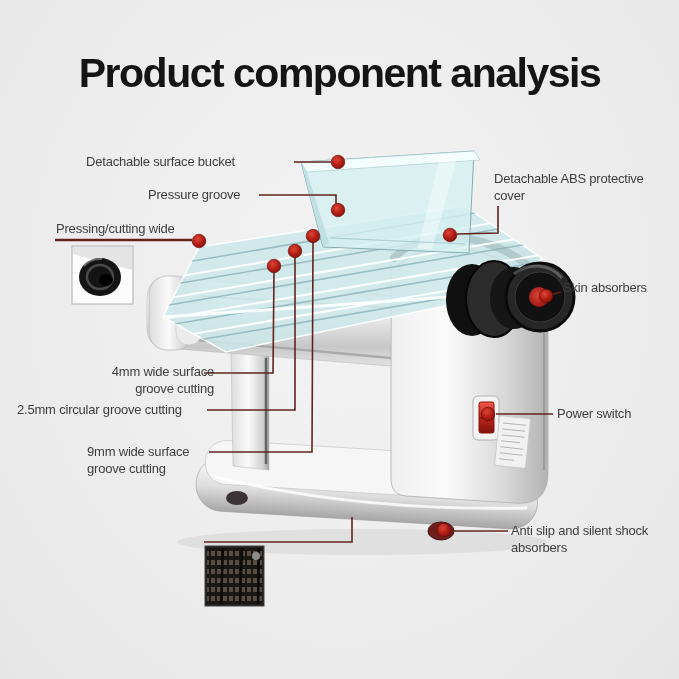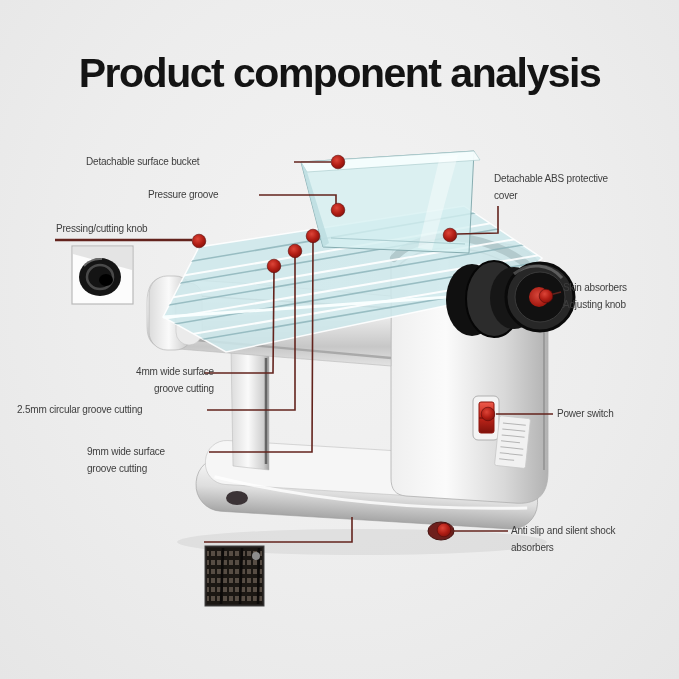--- a/index.html
+++ b/index.html
@@ -14,21 +14,21 @@
   }
   #art{position:absolute;left:0;top:0;}
   .title{
     position:absolute;left:0;top:50px;width:679px;
     text-align:center;
     font-size:41px;font-weight:bold;letter-spacing:-1.5px;
     color:#141414;
   }
   .label{
     position:absolute;
-    font-size:10px;line-height:16.5px;letter-spacing:-0.2px;
+    font-size:13px;line-height:16.5px;letter-spacing:-0.2px;
     color:#3e3e3e;
   }
   .nowrap{white-space:nowrap;}
   .label span{display:block;}
 </style>
 </head>
 <body>
 
 <div id="stage">
 
@@ -211,30 +211,29 @@
       <circle cx="444" cy="530" r="6.8"></circle>
     </g>
   </svg>
 
   <div class="title">Product component analysis</div>
 
   <div class="label nowrap" style="left:86px;top:154px;">Detachable surface bucket</div>
 
   <div class="label nowrap" style="left:148px;top:187px;">Pressure groove</div>
 
-  <div class="label nowrap" style="left:56px;top:221px;">Pressing/cutting knob</div>
+  <div class="label nowrap" style="left:56px;top:221px;">Pressing/cutting wide</div>
 
   <div class="label" style="left:494px;top:171px;width:190px;">
     <span>Detachable ABS protective</span>
     <span>cover</span>
   </div>
 
   <div class="label" style="left:563px;top:280px;width:115px;">
     <span>Skin absorbers</span>
-    <span>Adjusting knob</span>
   </div>
 
   <div class="label" style="left:84px;top:364px;width:130px;text-align:right;">
     <span>4mm wide surface</span>
     <span>groove cutting</span>
   </div>
 
   <div class="label nowrap" style="left:17px;top:402px;">2.5mm circular groove cutting</div>
 
   <div class="label" style="left:87px;top:444px;width:130px;">

